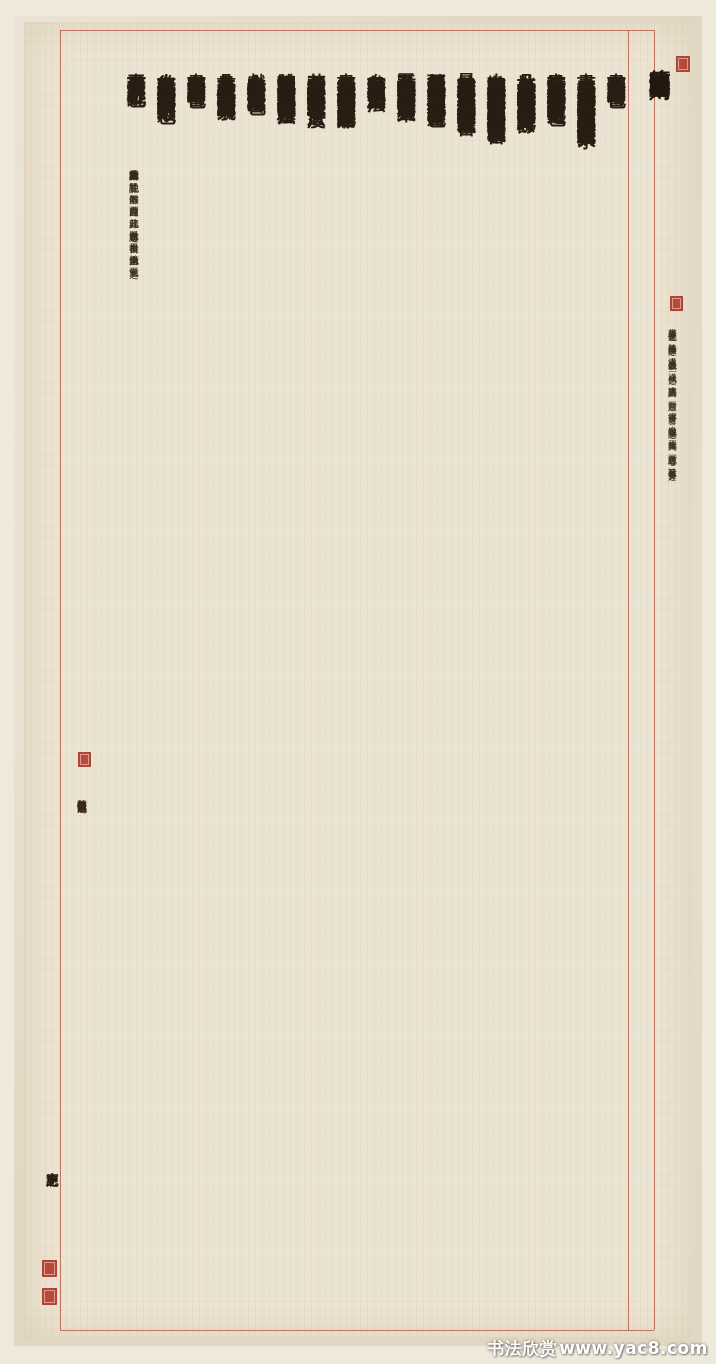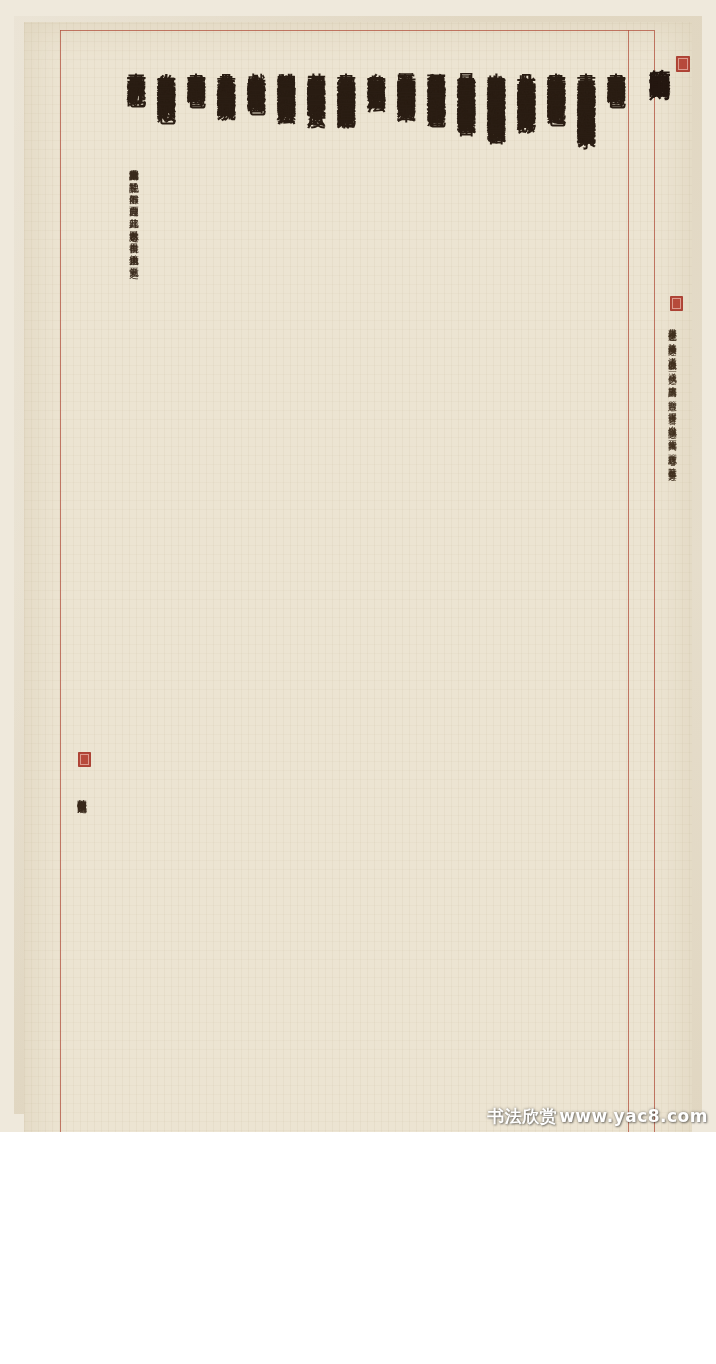--- a/index.html
+++ b/index.html
@@ -9,21 +9,21 @@
   }
   body {
     width: 716px;
     height: 1364px;
     font-family: "DejaVu Sans", sans-serif;
     overflow: hidden;
   }
   #artwork {
     position: relative;
     width: 716px;
-    height: 1132px;
+    height: 1364px;
     background: #e8e0cf;
     background-image:
       linear-gradient(115deg, rgba(255,255,255,0.35) 0%, rgba(255,255,255,0) 40%),
       linear-gradient(0deg, rgba(190,170,130,0.18) 0%, rgba(190,170,130,0.05) 50%, rgba(190,170,130,0.18) 100%);
     overflow: hidden;
   }
   
   .mount-top, .mount-bottom {
     position: absolute;
     left: 0;

